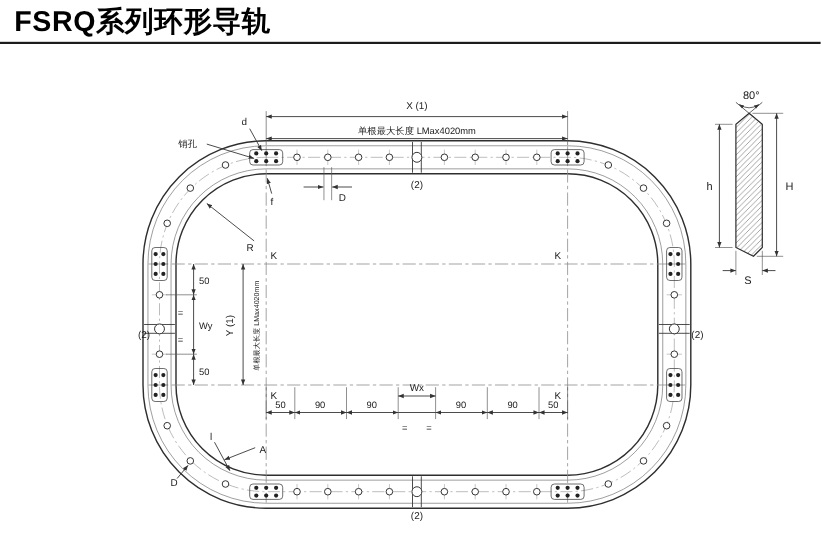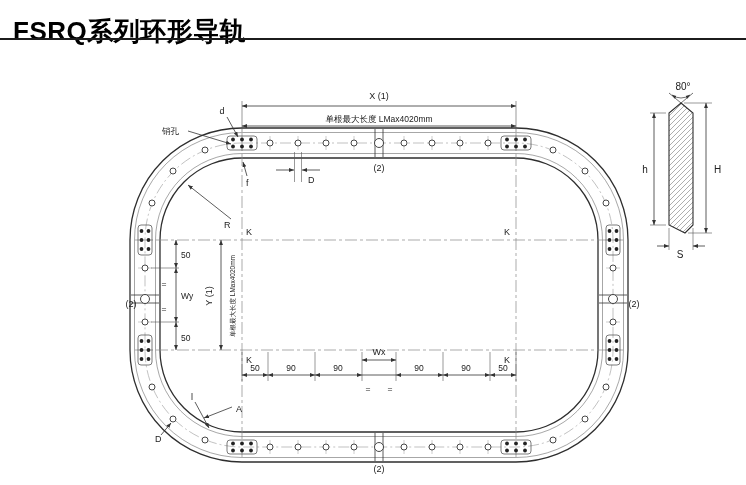--- a/index.html
+++ b/index.html
@@ -1,18 +1,18 @@
 <!DOCTYPE html>
 <html><head>
 <meta charset="utf-8">
 <style>
   html,body{margin:0;padding:0;background:#fff;}
   body{width:746px;height:485px;position:relative;overflow:hidden;
        font-family:"Liberation Sans", sans-serif;}
-  .page-title{position:absolute;left:13px;top:14px;margin:0;
+  .page-title{position:absolute;left:13px;top:2px;margin:0;
        font-size:26px;font-weight:700;color:#000;letter-spacing:.5px;}
   .title-rule{position:absolute;left:0;top:38px;width:746px;height:2px;
        background:#1c1c1c;}
   svg{position:absolute;left:0;top:0;}
   text{font-family:"Liberation Sans", sans-serif;fill:#222;}
   .dim{font-size:9px;}
   .dim-sm{font-size:8.5px;}
   .cjk{font-size:8.5px;}
   .cjk-v{font-size:6.5px;}
   .prof{font-size:10px;}

